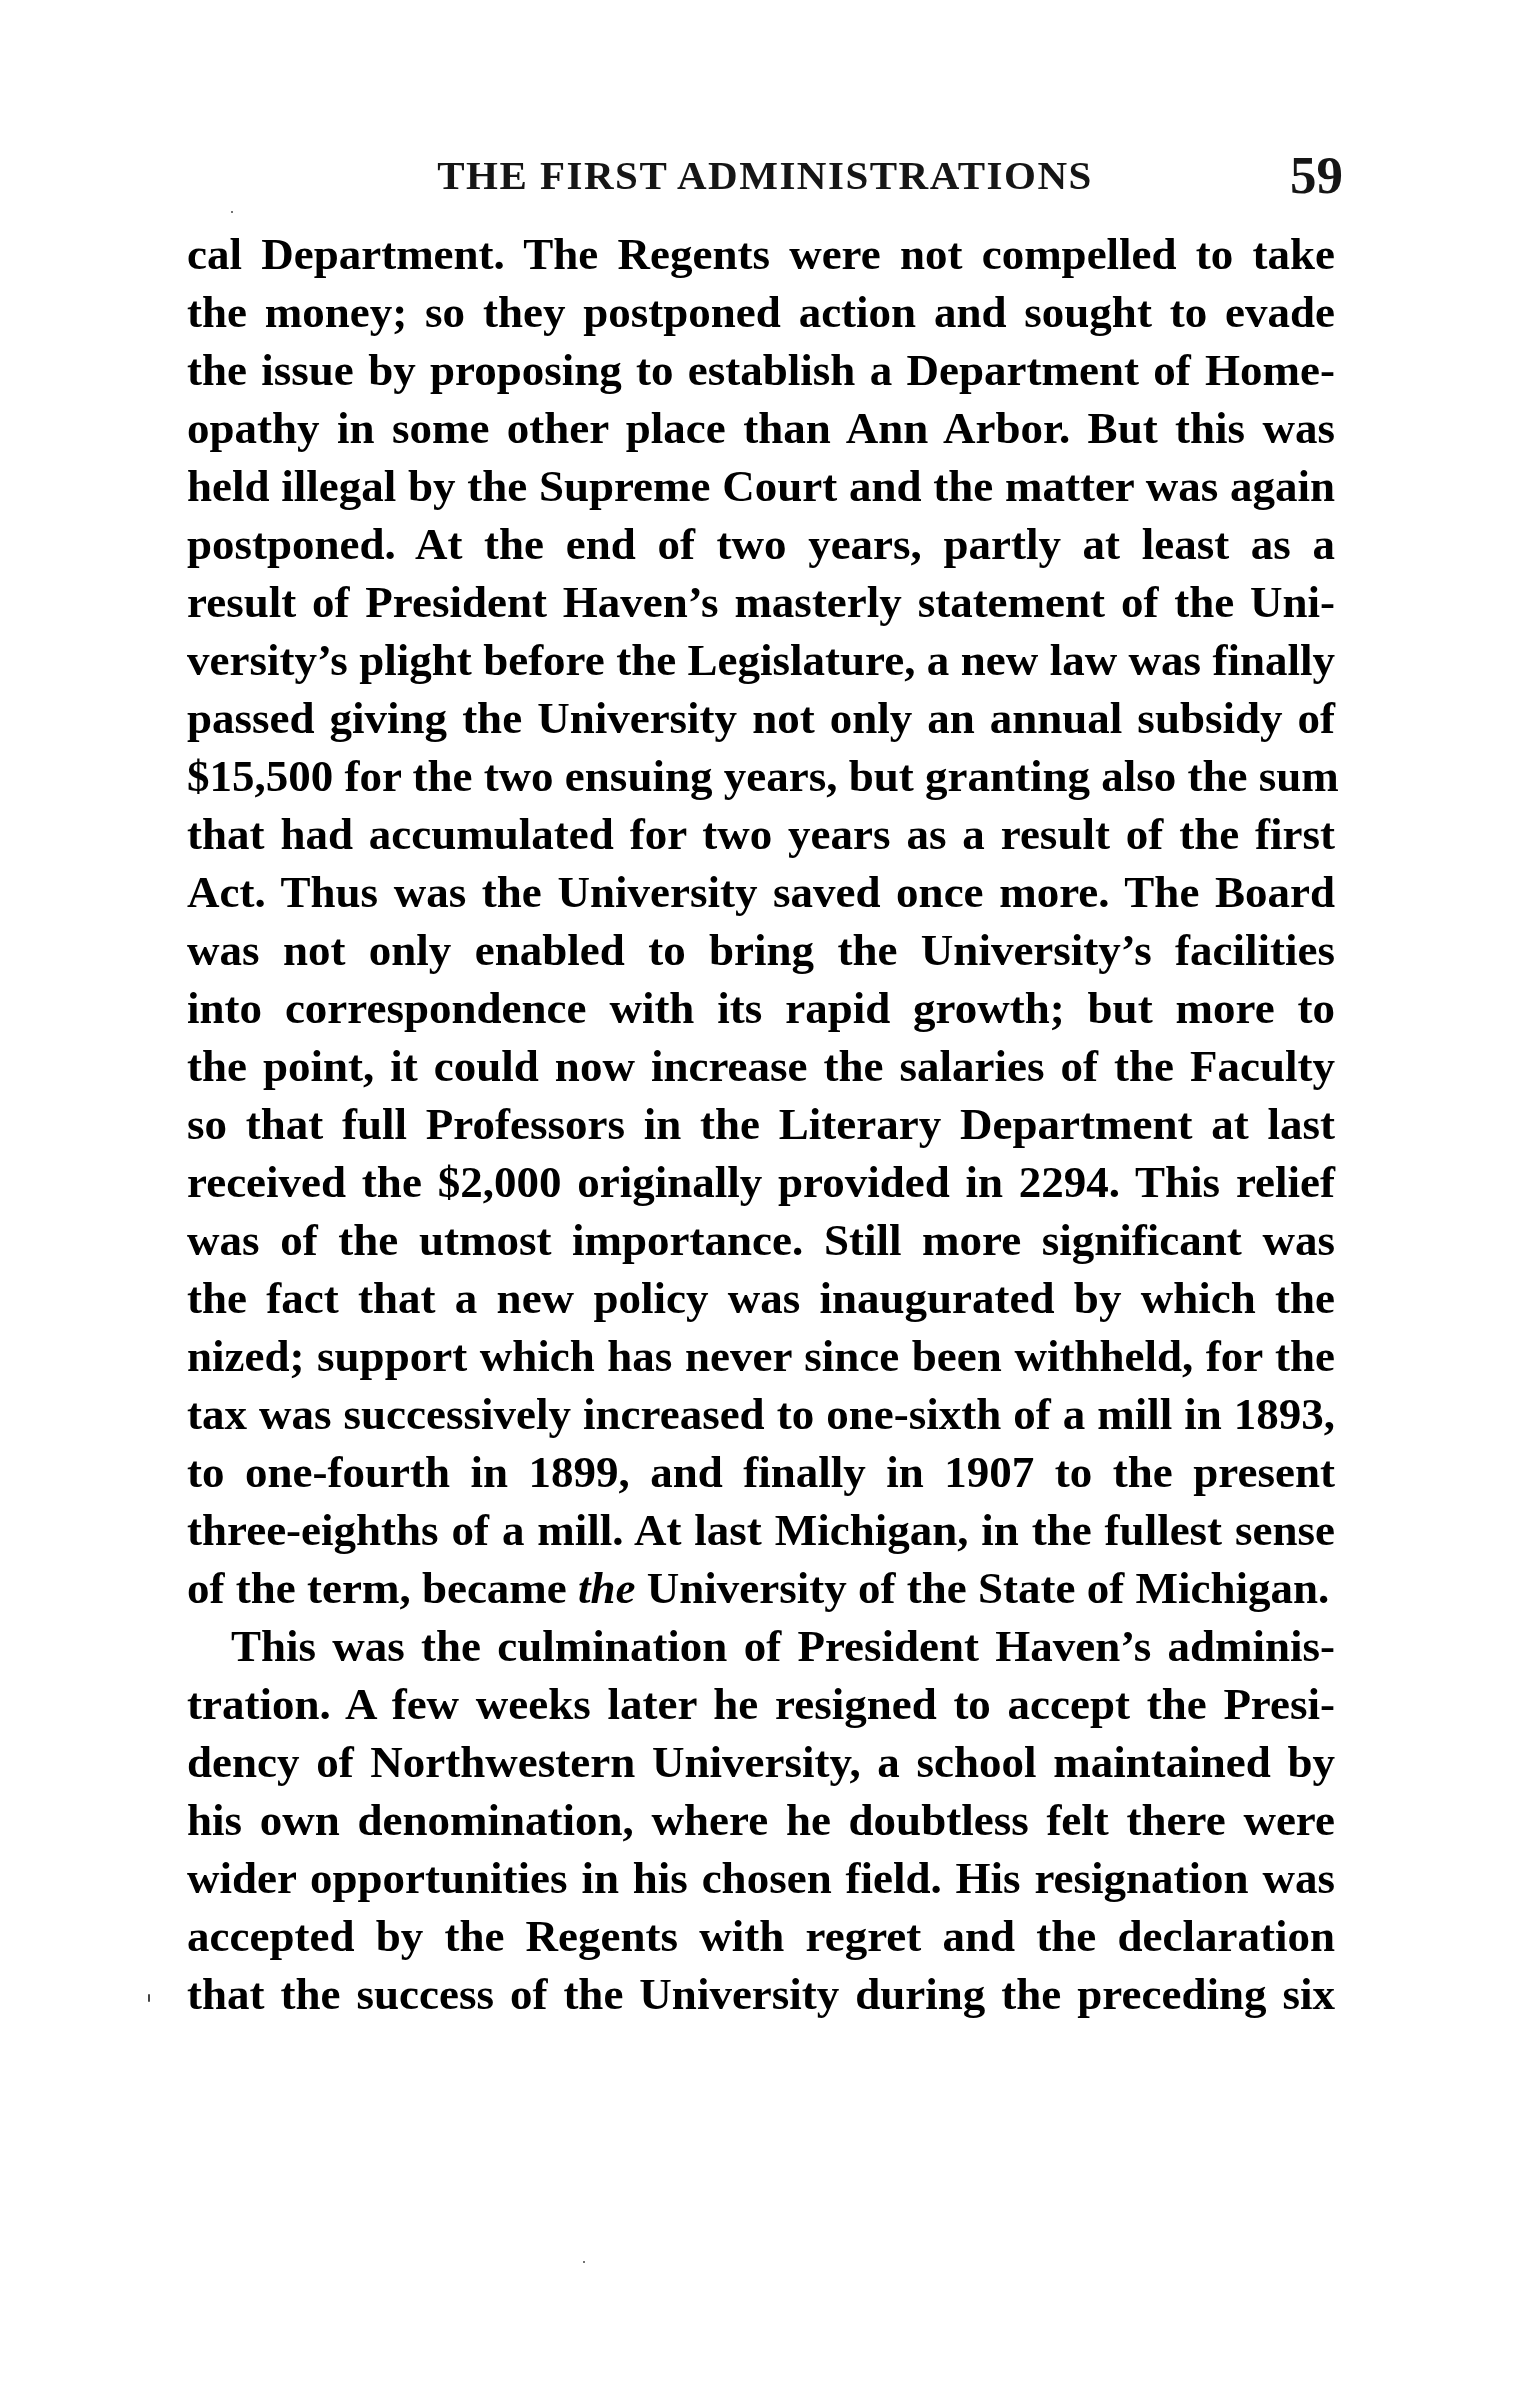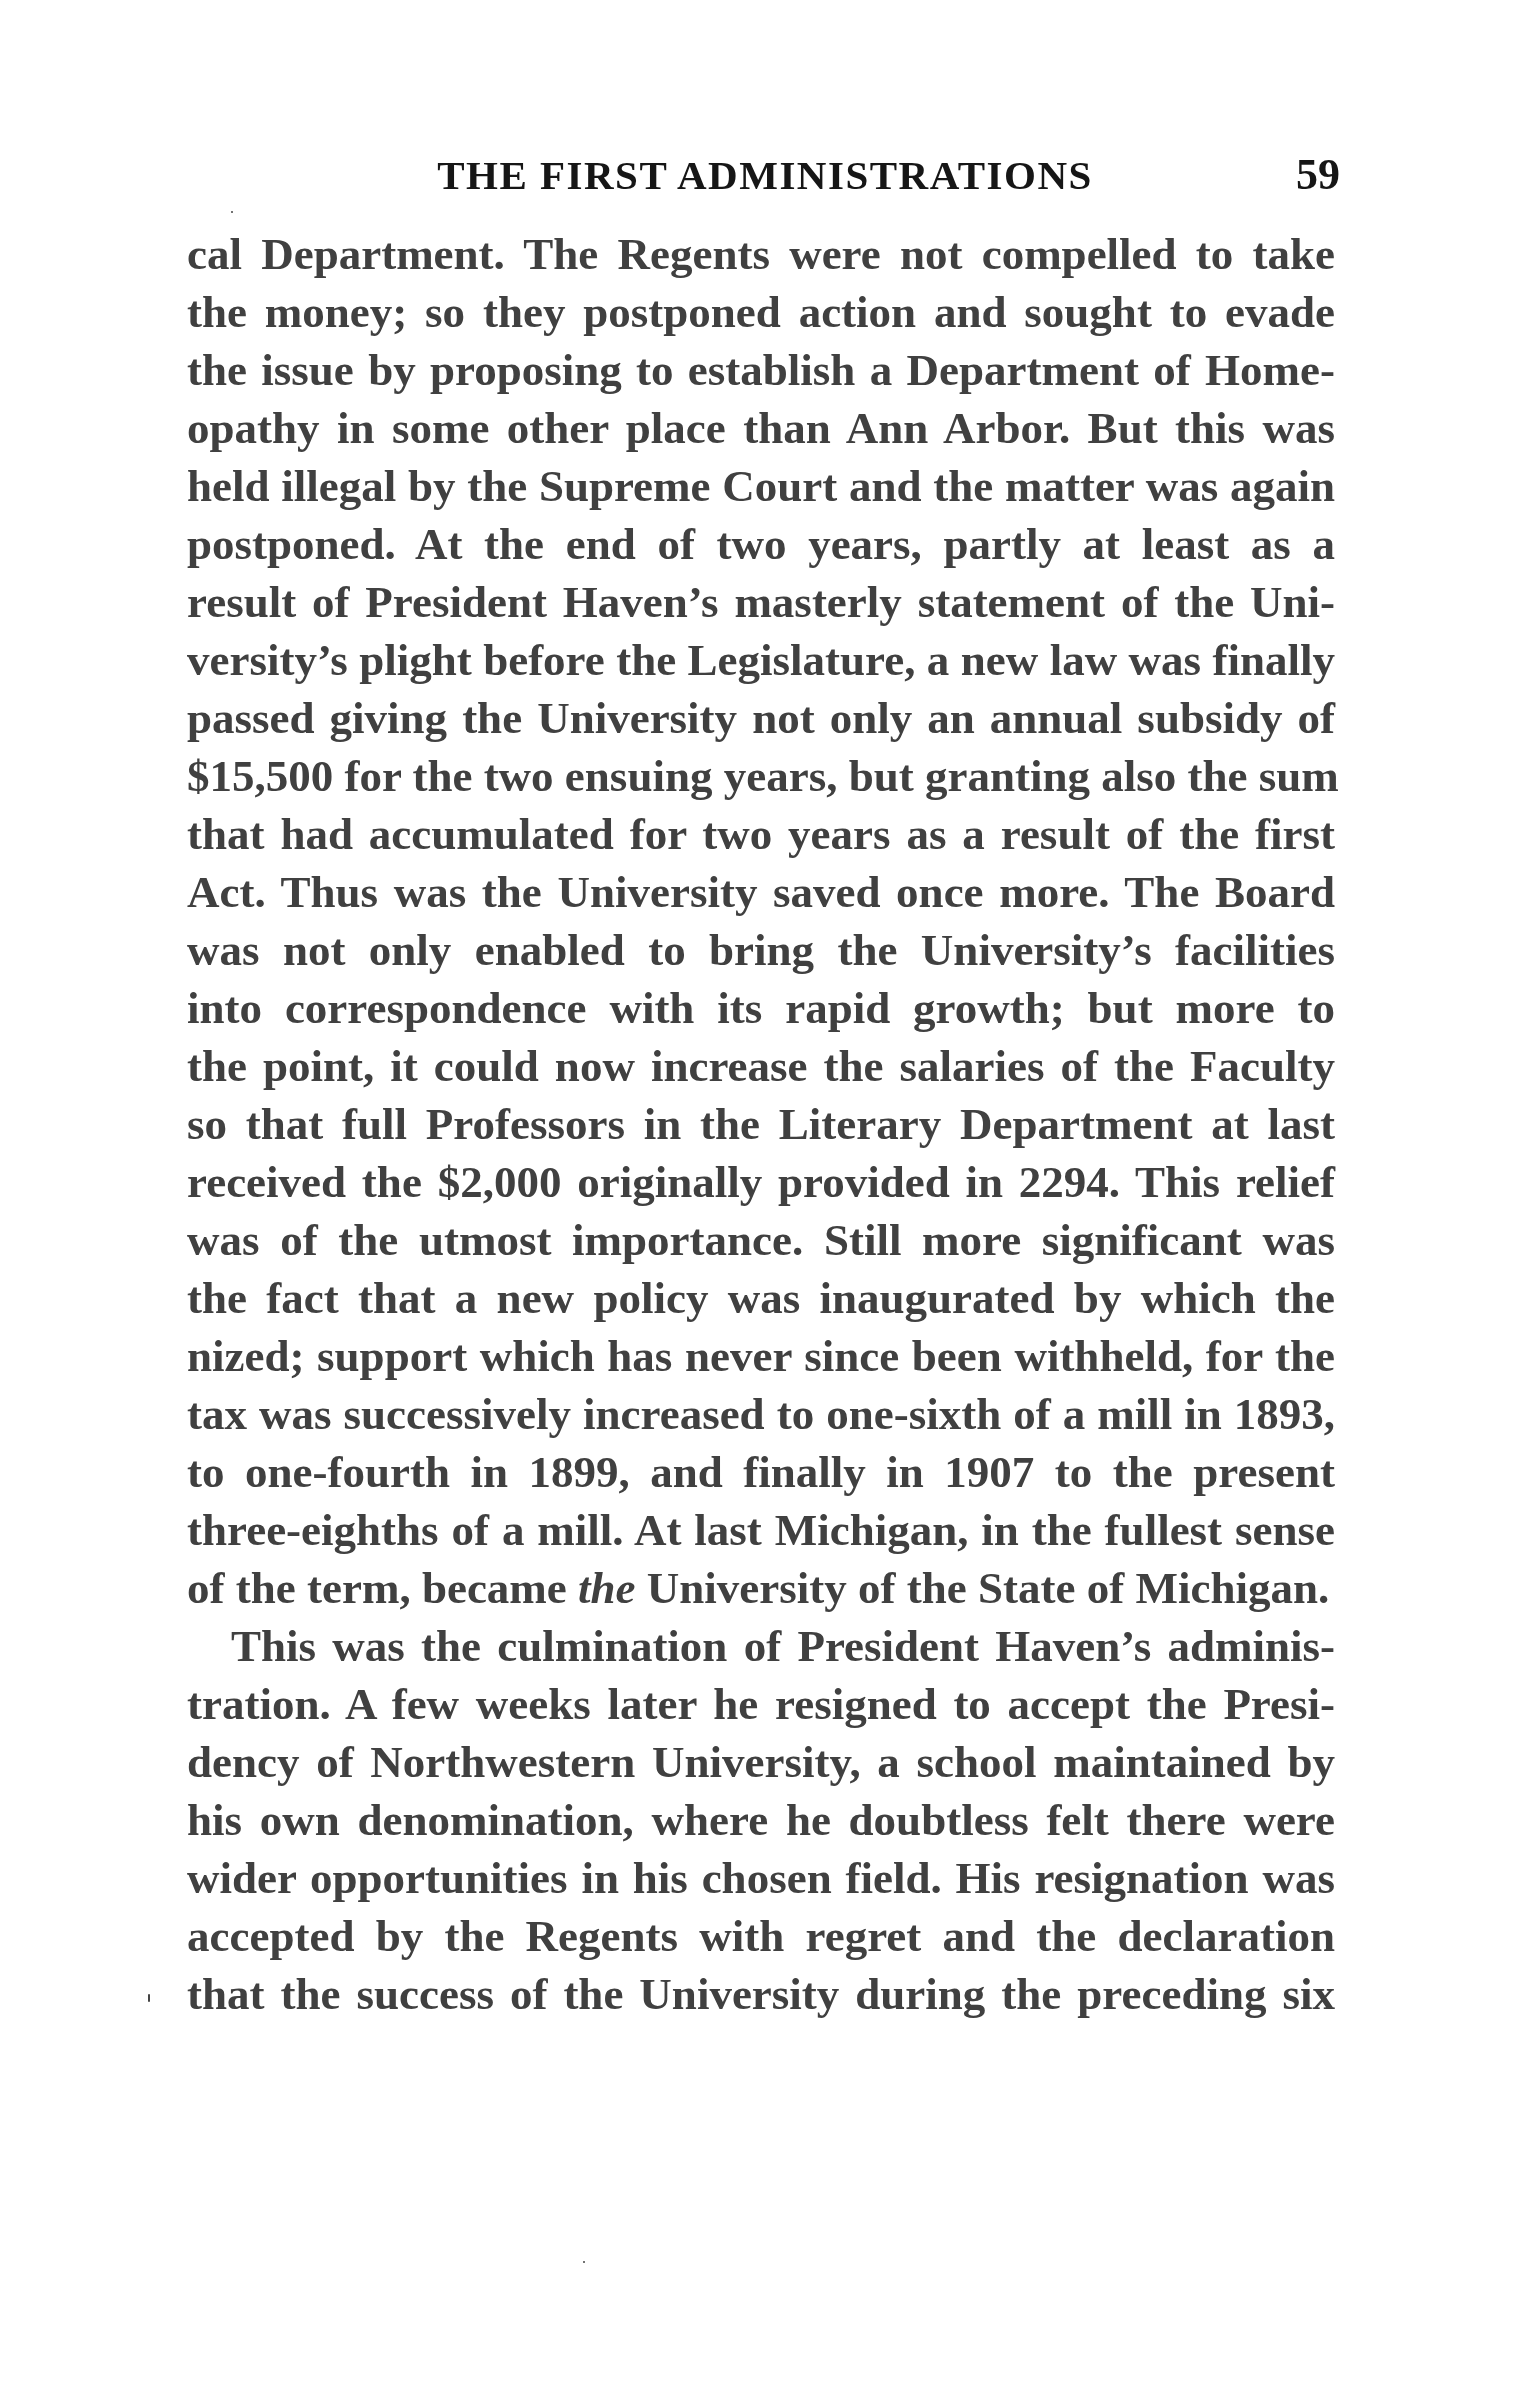--- a/index.html
+++ b/index.html
@@ -35,40 +35,40 @@
       white-space: nowrap;
       text-align: center;
       color: #161616;
     }
     .page-number {
       position: absolute;
       left: 1290px;
       top: 149px;
       width: 50px;
       height: 52px;
-      font-size: 44px;
+      font-size: 53px;
       line-height: 52px;
       text-align: right;
       color: #161616;
     }
     .body-text {
       position: absolute;
       left: 187px;
       top: 225px;
       width: 1148px;
     }
     .line {
       display: block;
       height: 58px;
       font-size: 45px;
       line-height: 58px;
       white-space: nowrap;
       text-align: justify;
       text-align-last: justify;
-      color: #404040;
+      color: #000000;
     }
     .line.indent {
       padding-left: 44px;
     }
     .line.last {
       text-align-last: justify;
     }
     .line em {
       font-style: italic;
     }

